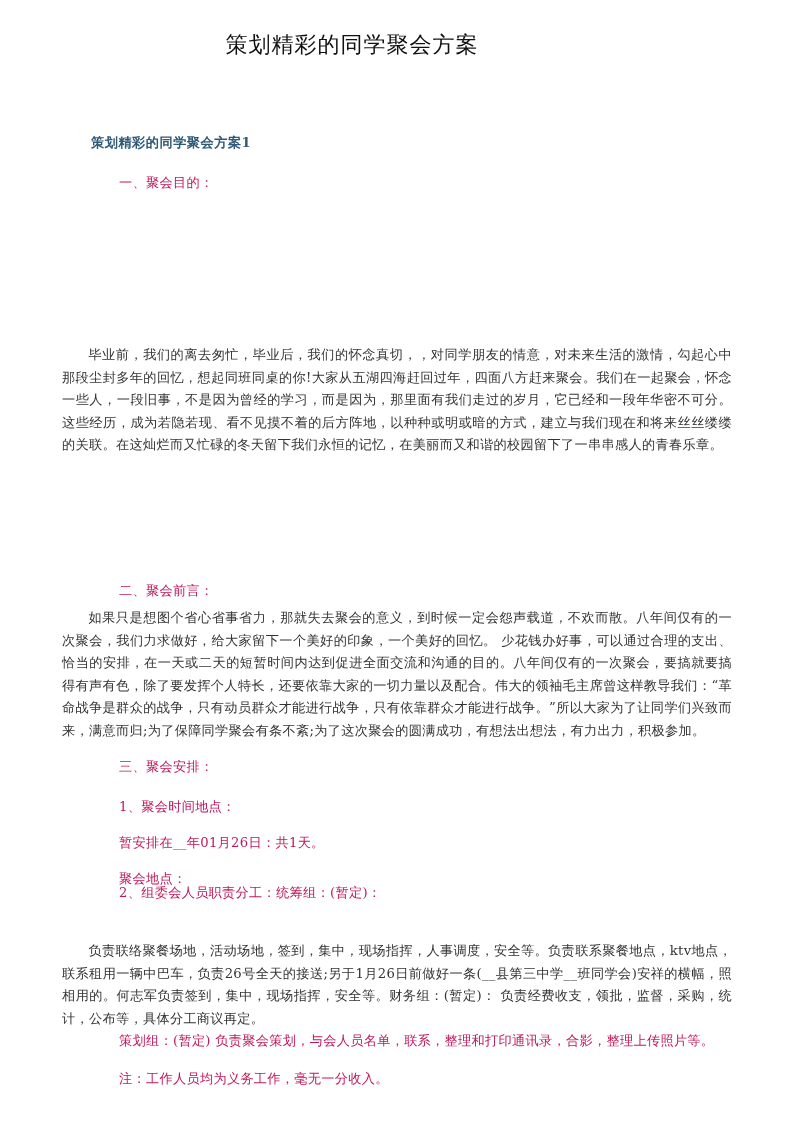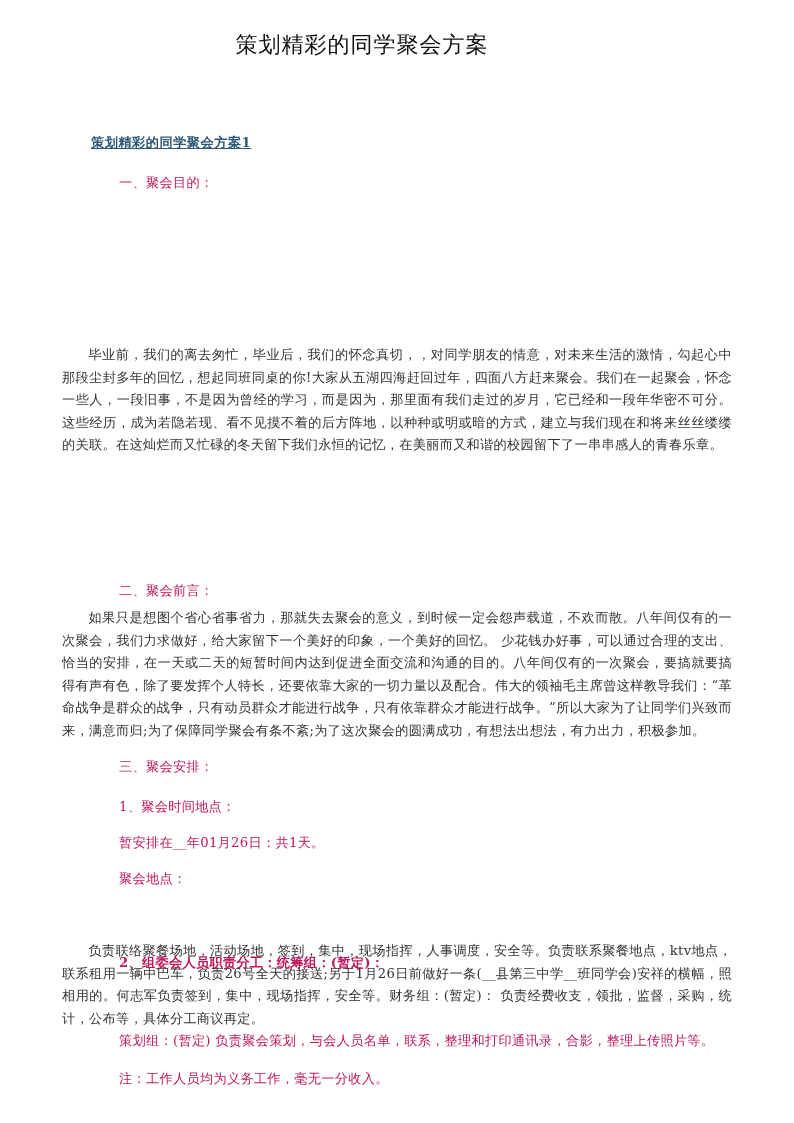--- a/index.html
+++ b/index.html
@@ -1,19 +1,19 @@
 <!DOCTYPE html>
 <html><head>
 <meta charset="utf-8">
 <style>
   html, body { margin: 0; padding: 0; background: #ffffff; }
   body { width: 794px; height: 1123px; overflow: hidden; position: relative; }
   .page { position: absolute; left: 0; top: 0; width: 794px; height: 1123px; }
   .title {
-    position: absolute; left: 10px; width: 704px; top: 30px;
+    position: absolute; left: 0; width: 704px; top: 30px;
     text-align: center; font-family: "DejaVu Sans", sans-serif;
     font-size: 22px; color: #111; letter-spacing: 1px;
   }
   .para {
     position: absolute; left: 62px; width: 670px;
     font-family: "DejaVu Serif", serif; font-size: 13.2px;
     line-height: 22.5px; color: #333; text-align: justify;
     text-indent: 2em; letter-spacing: 0.3px;
   }
   .line {
@@ -27,40 +27,40 @@
     color: #2f5a77; letter-spacing: 0.5px; line-height: 22px;
   }
 </style>
 </head>
 <body>
 
 <div class="page">
   <div class="title">策划精彩的同学聚会方案</div>
 
 
-  <div class="subhead" style="top:132px;text-decoration:underline;">策划精彩的同学聚会方案1</div>
+  <div class="subhead" style="top:132px;">策划精彩的同学聚会方案1</div>
 
   <div class="line" style="top:172px;">一、聚会目的：</div>
 
 
   <div class="para" style="top:344px;">毕业前，我们的离去匆忙，毕业后，我们的怀念真切，，对同学朋友的情意，对未来生活的激情，勾起心中那段尘封多年的回忆，想起同班同桌的你!大家从五湖四海赶回过年，四面八方赶来聚会。我们在一起聚会，怀念一些人，一段旧事，不是因为曾经的学习，而是因为，那里面有我们走过的岁月，它已经和一段年华密不可分。这些经历，成为若隐若现、看不见摸不着的后方阵地，以种种或明或暗的方式，建立与我们现在和将来丝丝缕缕的关联。在这灿烂而又忙碌的冬天留下我们永恒的记忆，在美丽而又和谐的校园留下了一串串感人的青春乐章。</div>
 
 
   <div class="line" style="top:580px;">二、聚会前言：</div>
 
   <div class="para" style="top:607px;">如果只是想图个省心省事省力，那就失去聚会的意义，到时候一定会怨声载道，不欢而散。八年间仅有的一次聚会，我们力求做好，给大家留下一个美好的印象，一个美好的回忆。 少花钱办好事，可以通过合理的支出、恰当的安排，在一天或二天的短暂时间内达到促进全面交流和沟通的目的。八年间仅有的一次聚会，要搞就要搞得有声有色，除了要发挥个人特长，还要依靠大家的一切力量以及配合。伟大的领袖毛主席曾这样教导我们：“革命战争是群众的战争，只有动员群众才能进行战争，只有依靠群众才能进行战争。”所以大家为了让同学们兴致而来，满意而归;为了保障同学聚会有条不紊;为了这次聚会的圆满成功，有想法出想法，有力出力，积极参加。</div>
 
   <div class="line" style="top:756px;">三、聚会安排：</div>
 
   <div class="line" style="top:796px;text-align:right;">1、聚会时间地点：</div>
 
   <div class="line" style="top:832px;">暂安排在__年01月26日：共1天。</div>
 
   <div class="line" style="top:868px;">聚会地点：</div>
 
-  <div class="line" style="top:952px;font-weight:bold;">2、组委会人员职责分工：统筹组：(暂定)：</div>
+  <div class="line" style="top:882px;">2、组委会人员职责分工：统筹组：(暂定)：</div>
 
   <div class="para" style="top:940px;">负责联络聚餐场地，活动场地，签到，集中，现场指挥，人事调度，安全等。负责联系聚餐地点，ktv地点，联系租用一辆中巴车，负责26号全天的接送;另于1月26日前做好一条(__县第三中学__班同学会)安祥的横幅，照相用的。何志军负责签到，集中，现场指挥，安全等。财务组：(暂定)： 负责经费收支，领批，监督，采购，统计，公布等，具体分工商议再定。</div>
 
   <div class="line" style="top:1068px;">注：工作人员均为义务工作，毫无一分收入。</div>
 
   <div class="line" style="top:1030px;">策划组：(暂定) 负责聚会策划，与会人员名单，联系，整理和打印通讯录，合影，整理上传照片等。</div>
 </div>
 
 </body></html>

